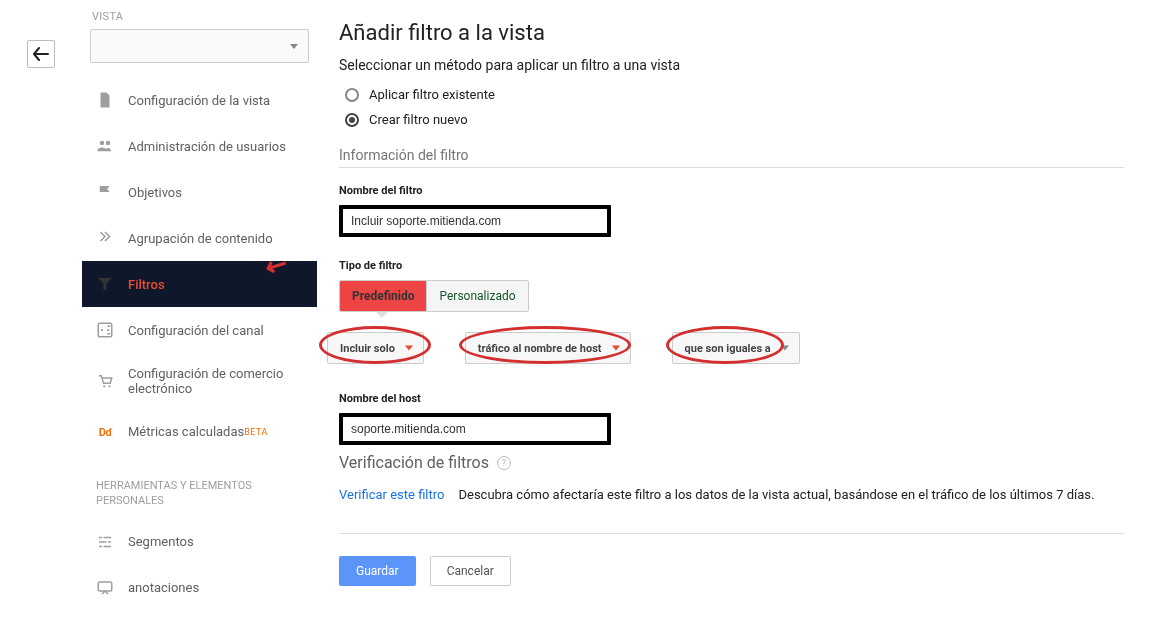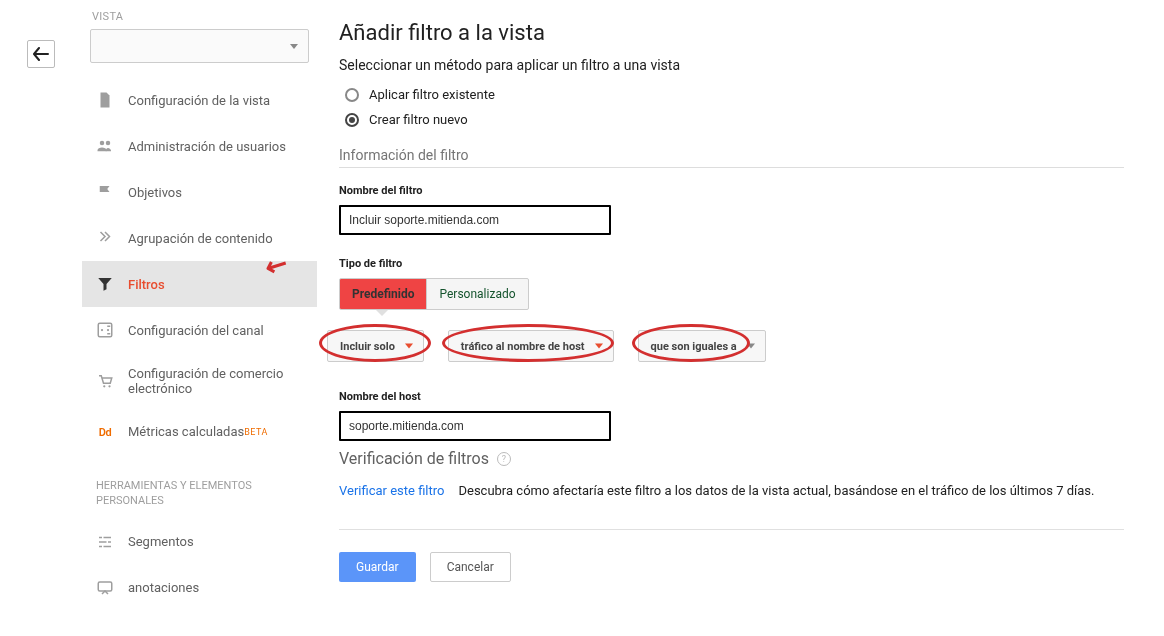--- a/index.html
+++ b/index.html
@@ -25,48 +25,48 @@
     height: 34px; border: 1px solid #ccc; border-radius: 2px; margin: 0 8px 14px 8px;
     display: flex; align-items: center; justify-content: flex-end; padding: 0 10px;
     cursor: pointer; background: #fafafa;
   }
   .nav-item {
     display: flex; align-items: center; height: 46px; padding: 0 14px;
     cursor: pointer; color: #616161;
   }
   .nav-item.tall { height: 56px; }
   .nav-item .icon-slot { width: 18px; height: 18px; margin-right: 14px; display: flex; align-items: center; justify-content: center; fill: #757575; }
-  .nav-item.active { background: #e5e5e5; color: #e84d2f; font-weight: 500; }
+  .nav-item.active { background: #0f172a; color: #e84d2f; font-weight: 500; }
   .nav-item.active .icon-slot { fill: #333; }
   .nav-label-wrap { display: flex; align-items: center; line-height: 1.2; }
   .beta-badge { font-size: 9px; color: #ef6c00; letter-spacing: .5px; }
   .section-heading { font-size: 11px; color: #9e9e9e; padding: 24px 14px 10px 14px; line-height: 1.35; }
   .arrow-annot {
     position: absolute; margin-left: 170px; margin-top: -38px; pointer-events: none;
     color: #d32f2f; font-size: 26px; transform: rotate(28deg); font-weight: bold;
   }
   .main { flex: 1; padding: 20px 40px 20px 22px; overflow-y: auto; }
   h1.page-title { font-size: 22px; font-weight: 400; color: #212121; margin-bottom: 12px; }
   .subheading { font-size: 14px; color: #212121; margin-bottom: 14px; }
   .radio-row { display: flex; align-items: center; gap: 10px; margin-bottom: 10px; padding-left: 6px; }
   .radio-circle { width: 14px; height: 14px; border: 2px solid #888; border-radius: 50%; display: inline-flex; align-items: center; justify-content: center; cursor: pointer; }
   .radio-circle.checked { border-color: #444; }
   .radio-circle.checked::after { content: ''; width: 6px; height: 6px; background: #444; border-radius: 50%; }
   .fieldset-title { font-size: 14px; color: #757575; padding-bottom: 4px; border-bottom: 1px solid #ddd; margin-top: 20px; margin-bottom: 16px; }
   .field-label { font-size: 11px; font-weight: 700; color: #212121; margin-bottom: 8px; }
   .text-input {
-    height: 30px; width: 272px; border: 2px solid #000000; border-radius: 1px; padding: 12px 8px;
+    height: 30px; width: 272px; border: 4px solid #000000; border-radius: 1px; padding: 12px 8px;
     font-size: 12px; color: #333;
   }
   .pill-tabs { display: inline-flex; border: 1px solid #ccc; border-radius: 2px; overflow: hidden; background: #f5f5f5; }
   .pill-tab { padding: 8px 12px; font-size: 12px; color: #14532d; cursor: pointer; }
   .pill-tab.active { background: #ef4444; font-weight: 700; color: #333; }
   .pill-tab + .pill-tab { border-left: 1px solid #ccc; }
   .tab-arrow { width: 0; height: 0; border-left: 7px solid transparent; border-right: 7px solid transparent; border-top: 7px solid #e0e0e0; margin-left: 36px; margin-top: -1px; }
-  .filter-dd-row { display: flex; gap: 24px; margin-top: 14px; margin-bottom: 28px; margin-left: -12px; }
+  .filter-dd-row { display: flex; gap: 41px; margin-top: 14px; margin-bottom: 28px; margin-left: -12px; }
   .filter-dd {
     position: relative; height: 32px; padding: 0 28px 0 12px; border: 1px solid #ccc; border-radius: 2px;
     background: #f7f7f7; display: flex; align-items: center; font-size: 11px; font-weight: 700; color: #444;
     cursor: pointer;
   }
   .filter-dd .caret { position: absolute; right: 10px; top: 50%; transform: translateY(-50%); }
   .circle-annot {
     position: absolute; border: 3px solid #d32f2f; border-radius: 50%;
     pointer-events: none;
   }

